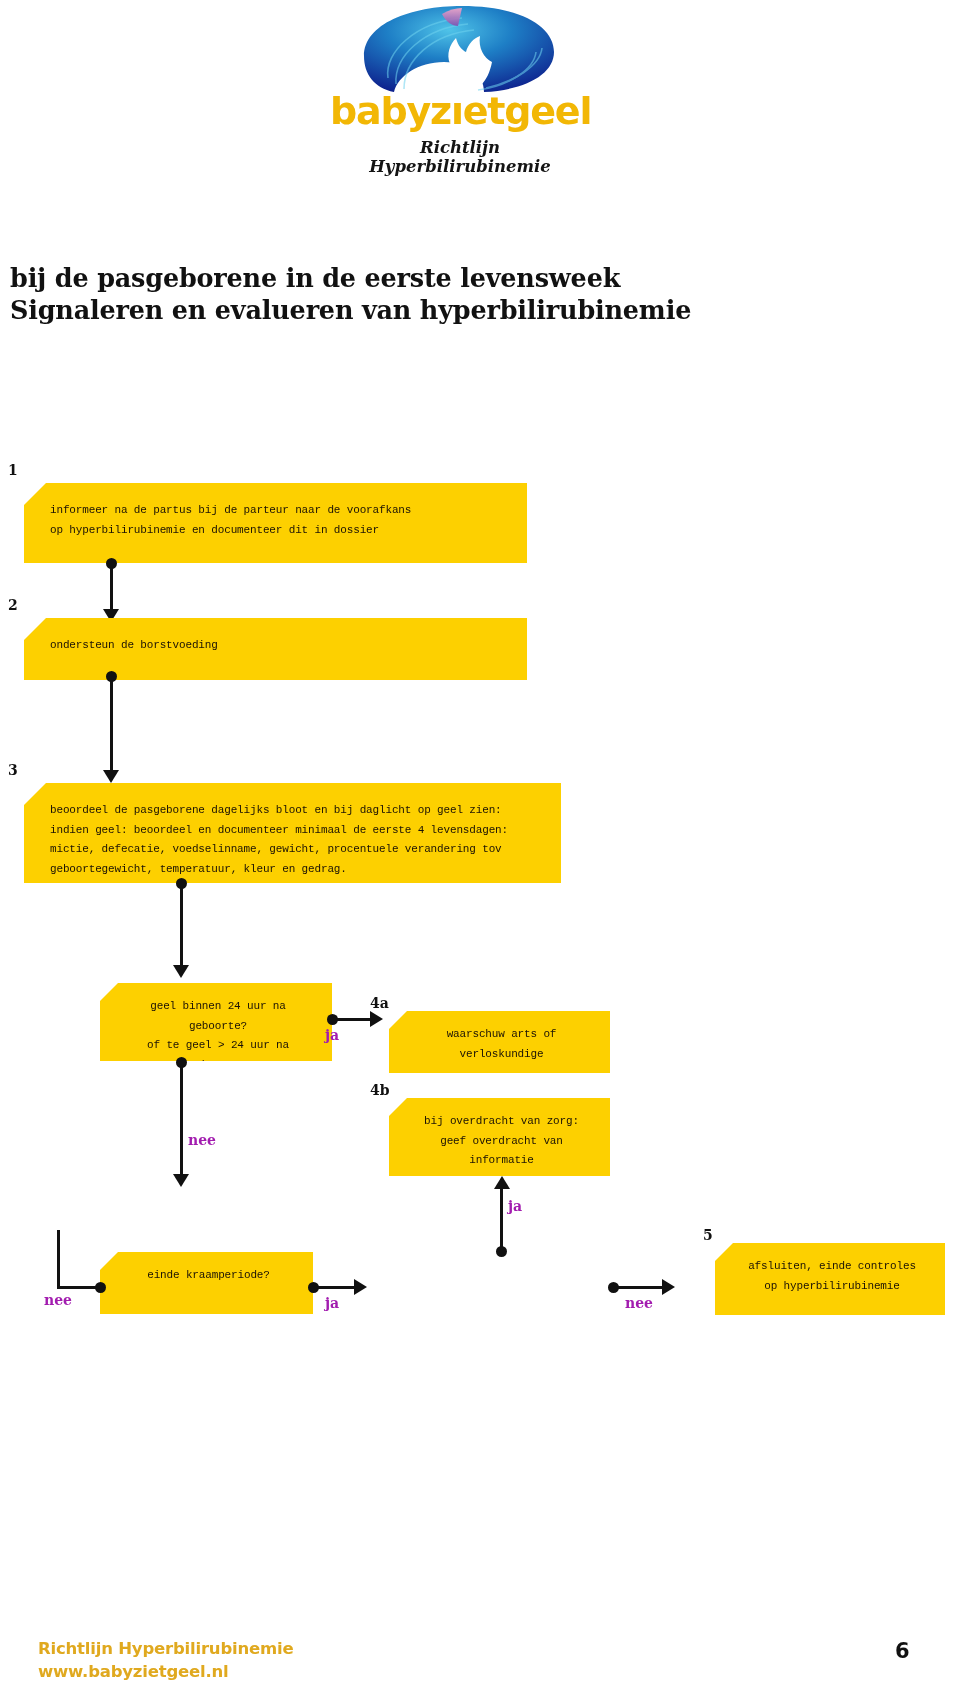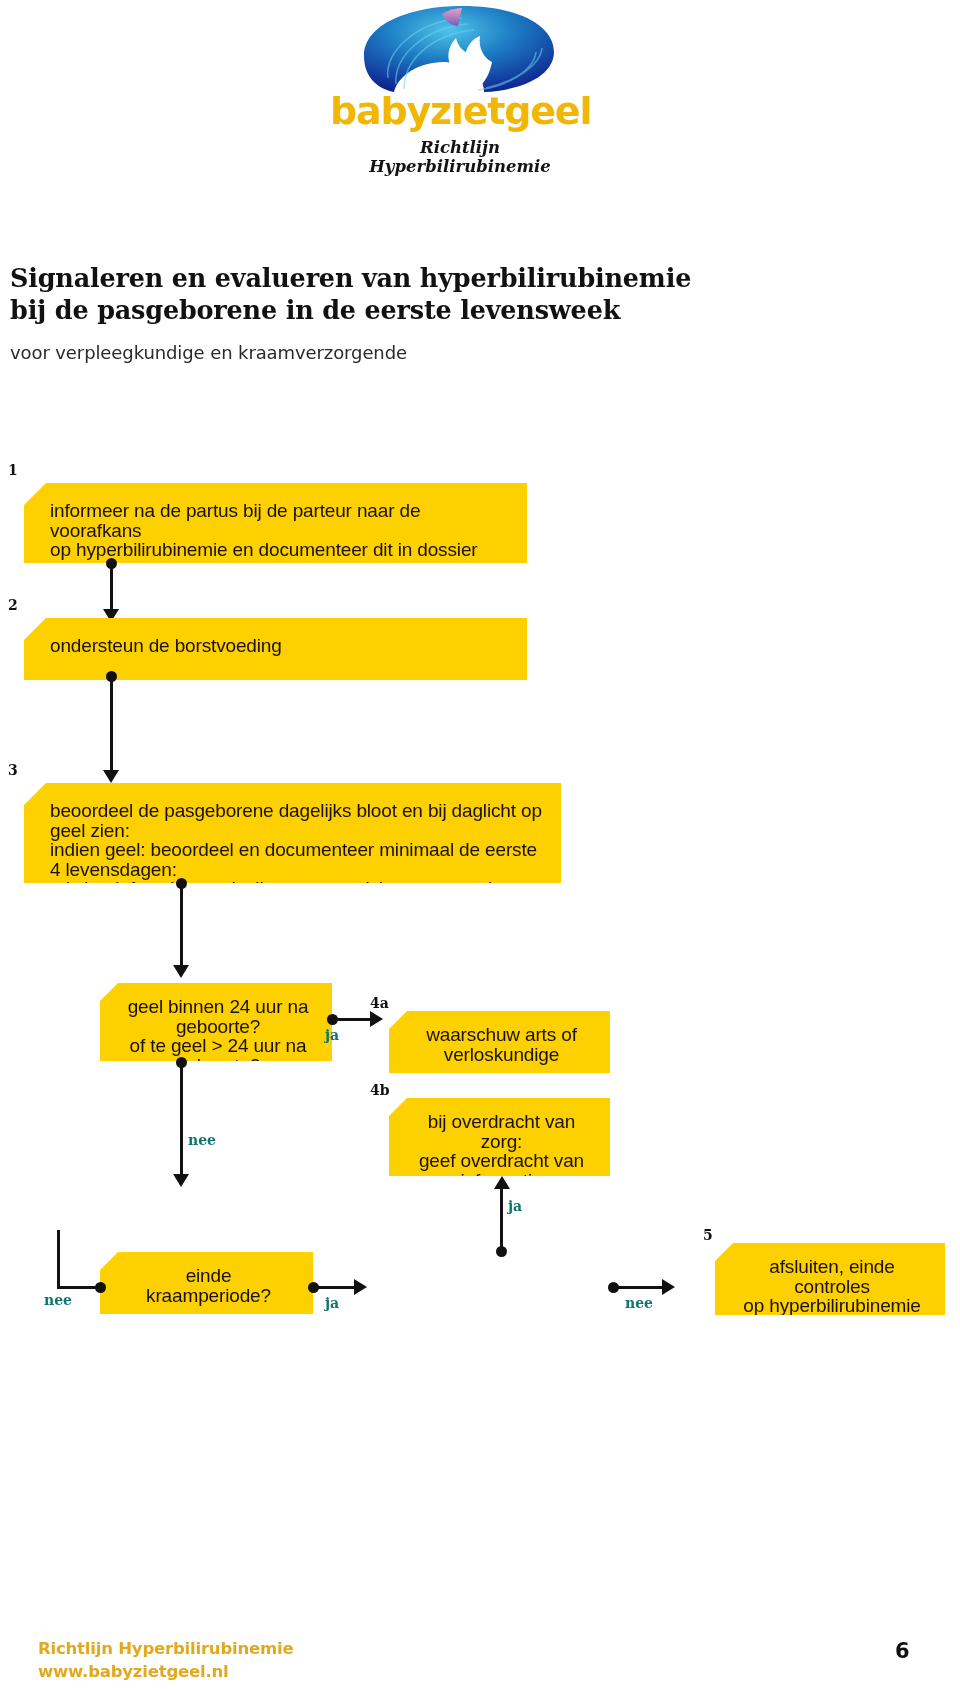--- a/index.html
+++ b/index.html
@@ -96,22 +96,22 @@
     background: #fdd000;
     box-sizing: border-box;
     -webkit-clip-path: polygon(22px 0, 100% 0, 100% 100%, 0 100%, 0 22px);
     clip-path: polygon(22px 0, 100% 0, 100% 100%, 0 100%, 0 22px);
   }
   .box .box-text {
     position: absolute;
     left: 26px;
     top: 18px;
     right: 18px;
-    font-family: Liberation Sans, sans-serif;
-    font-size: 19px;
+    font-family: Liberation Mono, monospace;
+    font-size: 11px;
     line-height: 19.6px;
     color: #1b1205;
     white-space: pre-line;
     letter-spacing: -0.15px;
   }
   .box-num {
     position: absolute;
     font-family: "DejaVu Serif", serif;
     font-weight: bold;
     font-size: 14px;
@@ -166,21 +166,21 @@
     height: 0;
     border-top: 8px solid transparent;
     border-bottom: 8px solid transparent;
     border-left: 13px solid #111111;
   }
   .edge-label {
     position: absolute;
     font-family: "DejaVu Serif", serif;
     font-weight: bold;
     font-size: 14px;
-    color: #0f766e;
+    color: #a21caf;
   }
 
   
   #footer-brand {
     position: absolute;
     left: 38px;
     top: 1637px;
     font-family: "DejaVu Sans", sans-serif;
     font-weight: bold;
     font-size: 16.5px;
@@ -225,23 +225,22 @@
         <path d="M128 84 C156 78 182 62 184 44"></path>
       </g>
       <path d="M84 10 C90 6 98 4 104 4 L100 22 C94 22 88 18 84 10 Z" fill="url(#pinkg)" opacity="0.9"></path>
       <path d="M92 60 C88 50 92 40 98 34 C100 42 104 46 108 48 C110 40 116 34 122 32 C120 44 126 54 134 58 C130 78 120 88 104 88 C96 82 92 72 92 60 Z" fill="#ffffff"></path>
     </svg>
     <div id="logo-wordmark">babyzıetgeel</div>
     <div id="logo-tagline">Richtlijn Hyperbilirubinemie</div>
   </div>
 
   <div id="title-block">
+    <div class="doc-title">bij de pasgeborene in de eerste levensweek</div>
     <div class="doc-title">Signaleren en evalueren van hyperbilirubinemie</div>
-    <div class="doc-title">bij de pasgeborene in de eerste levensweek</div>
-    <div class="doc-subtitle">voor verpleegkundige en kraamverzorgende</div>
   </div>
 
   <div id="flow">
 
     <div class="box-num" style="left:8px; top:462px;">1</div>
     <div class="box" style="left:24px; top:483px; width:503px; height:80px;">
       <div class="box-text">informeer na de partus bij de parteur naar de voorafkans
 op hyperbilirubinemie en documenteer dit in dossier</div>
     </div>
 

